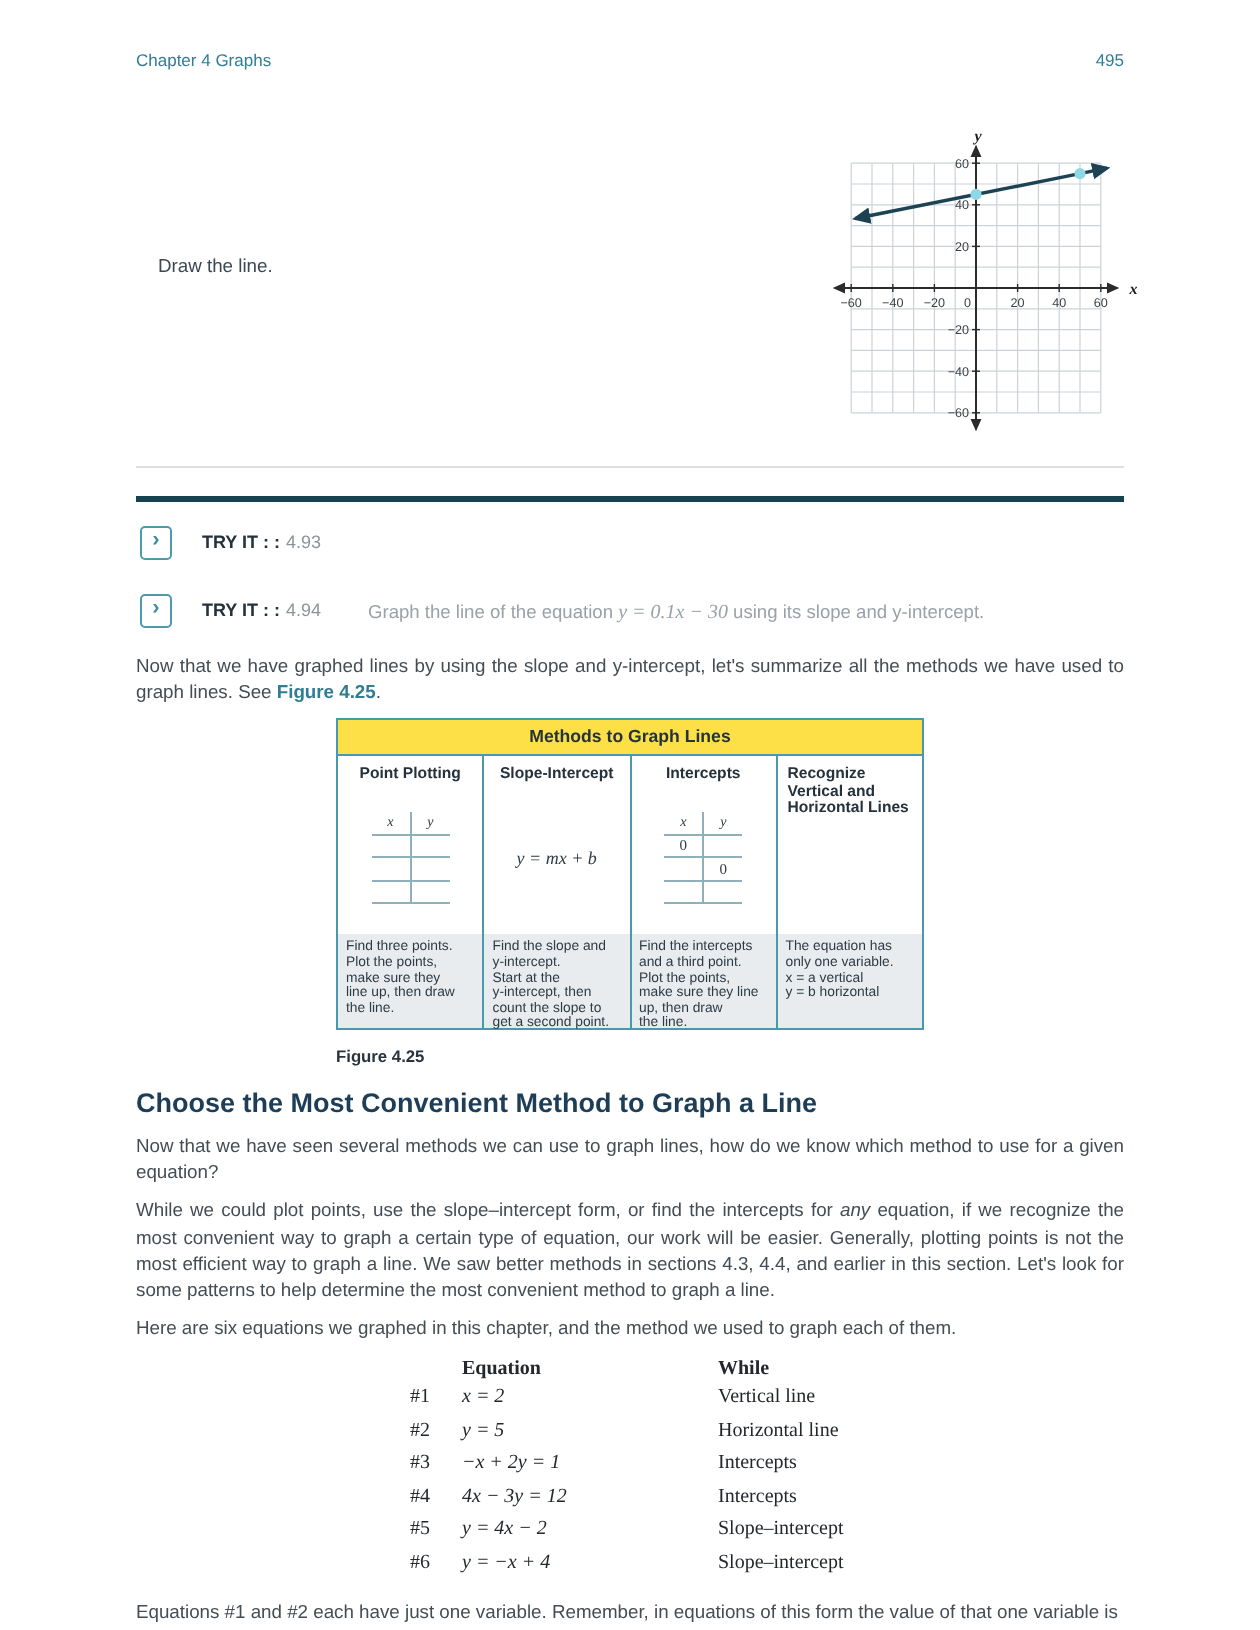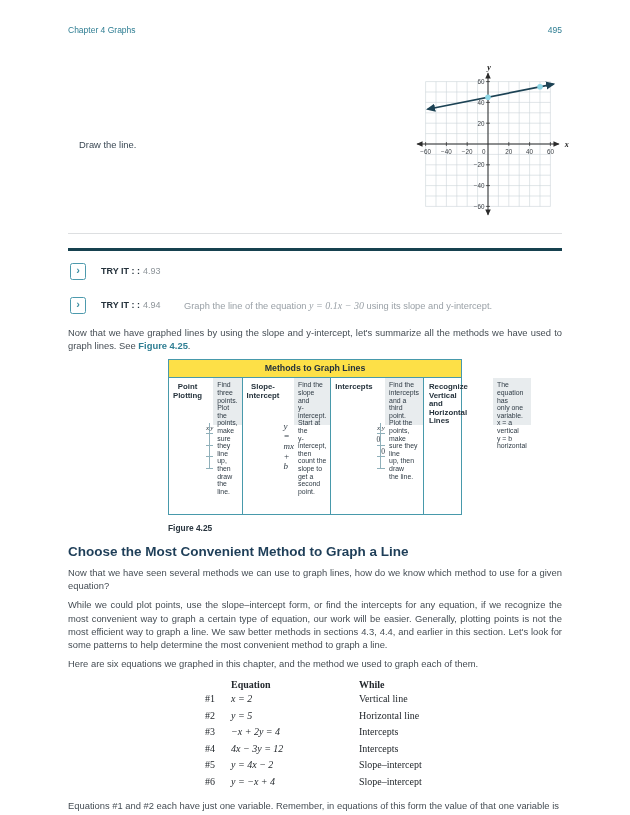--- a/index.html
+++ b/index.html
@@ -4,49 +4,49 @@
 <style>
   html,body{margin:0;padding:0;background:#ffffff;}
   body{width:630px;height:815px;overflow:hidden;font-family:"Liberation Sans",sans-serif;color:#454d54;}
   .page{padding:0 68px;position:relative;}
 
   
   .page-header{display:flex;justify-content:space-between;padding-top:25px;font-size:8.5px;color:#2f7e93;}
 
   
   .figure-region{position:relative;height:170px;margin-top:27px;}
-  .draw-line-label{position:absolute;left:11px;top:77px;font-size:9.4px;color:#3a4854;}
+  .draw-line-label{position:absolute;left:11px;top:65px;font-size:9.4px;color:#3a4854;}
   .graph-wrap{position:absolute;right:-12px;top:0;}
 
   
   .light-rule{border:none;border-top:1px solid #dddfe1;margin:1px 0 0;}
   .dark-rule{border:none;height:2.5px;background:#16414f;margin:14px 0 0;}
 
   
   .tryit-row{display:flex;align-items:flex-start;margin-top:12px;}
   .tryit-box{width:14px;height:14px;border:1.6px solid #4d9aad;border-radius:2.5px;color:#3d8fa3;
     display:flex;align-items:center;justify-content:center;font-size:11px;font-weight:bold;
     margin-left:2px;flex:0 0 auto;line-height:1;padding-bottom:1px;cursor:pointer;}
   .tryit-label{margin-left:15px;font-size:9px;color:#25323c;font-weight:bold;white-space:nowrap;
     padding-top:3px;width:70px;flex:0 0 auto;}
   .tryit-num{color:#8d9499;font-weight:normal;margin-left:3px;margin-top:16px;}
   .tryit-text{margin-left:13px;font-size:9.3px;color:#9aa1a7;padding-top:3px;flex:1;line-height:12.5px;}
   .math{font-family:"Liberation Serif",serif;font-style:italic;font-size:10px;}
 
   
   p.body{font-size:9.4px;line-height:13.2px;margin:12px 0 0;text-align:justify;color:#454d54;}
   .fig-link{color:#2f7e93;font-weight:bold;cursor:pointer;}
-  .it{}
+  .it{font-style:italic;}
 
   
   .methods-table{width:294px;margin:7px auto 0;border:1.6px solid #4899ab;box-sizing:border-box;background:#fff;}
   .mt-title{background:#fde047;text-align:center;font-size:8.8px;font-weight:bold;color:#25323c;
     padding:3.5px 0;border-bottom:1.6px solid #4899ab;}
   .mt-cols{display:flex;}
-  .mt-col{flex:1 1 0;border-right:1.6px solid #4899ab;display:flex;min-height:136px;}
+  .mt-col{flex:1 1 0;border-right:1.6px solid #4899ab;display:flex;flex-direction:column;min-height:136px;}
   .mt-col:last-child{border-right:none;gap:10px;}
   .mt-colhead{font-size:7.8px;font-weight:bold;color:#25323c;text-align:center;padding:5px 4px 0;line-height:8.6px;}
   .mt-col:last-child .mt-colhead{text-align:left;padding:5px 5px 0;}
   .mt-visual{flex:1;display:flex;align-items:center;justify-content:center;}
   .mt-desc{background:#e8ecee;font-size:6.9px;line-height:7.6px;color:#2e3a44;padding:3.5px 4px;
     height:40px;white-space:pre-line;}
   .xy{border-collapse:collapse;}
   .xy th,.xy td{width:19px;height:10.5px;border-bottom:1px solid #8fb0ba;text-align:center;
     font-family:"Liberation Serif",serif;font-weight:normal;font-size:7.5px;color:#2e3a44;padding:0;}
   .xy th{font-style:italic;font-size:7px;}
@@ -282,21 +282,21 @@
           <td class="eq-eq">x = 2</td>
           <td>Vertical line</td>
         </tr>
     <tr>
           <td class="eq-num">#2</td>
           <td class="eq-eq">y = 5</td>
           <td>Horizontal line</td>
         </tr>
     <tr>
           <td class="eq-num">#3</td>
-          <td class="eq-eq">−x + 2y = 4</td>
+          <td class="eq-eq">−x + 2y = 1</td>
           <td>Intercepts</td>
         </tr>
     <tr>
           <td class="eq-num">#4</td>
           <td class="eq-eq">4x − 3y = 12</td>
           <td>Intercepts</td>
         </tr>
     <tr>
           <td class="eq-num">#5</td>
           <td class="eq-eq">y = 4x − 2</td>

